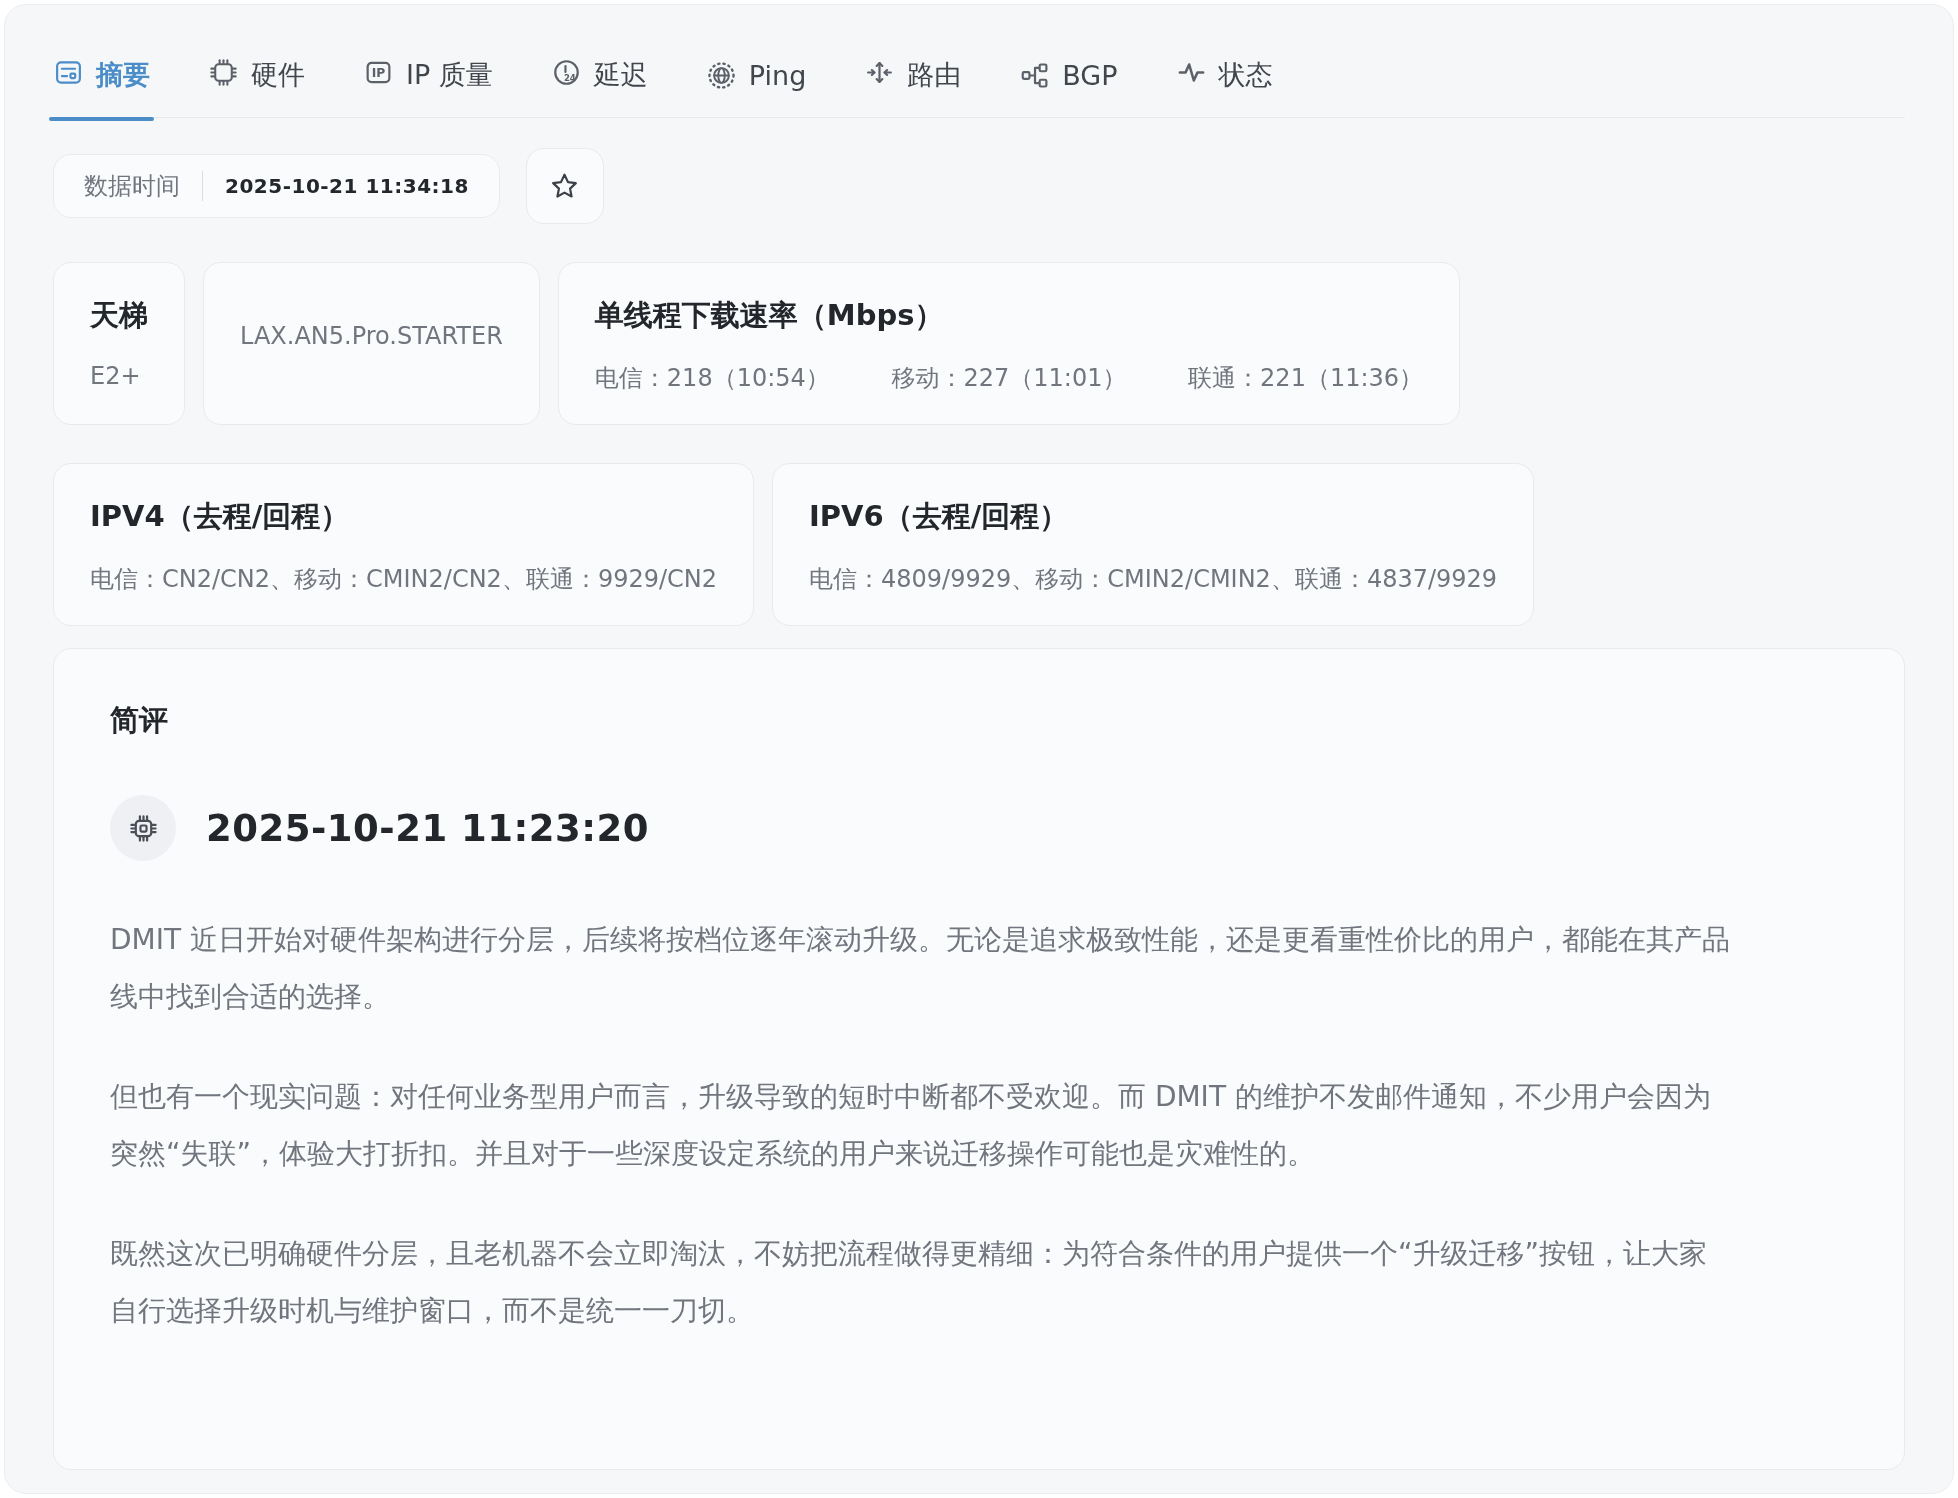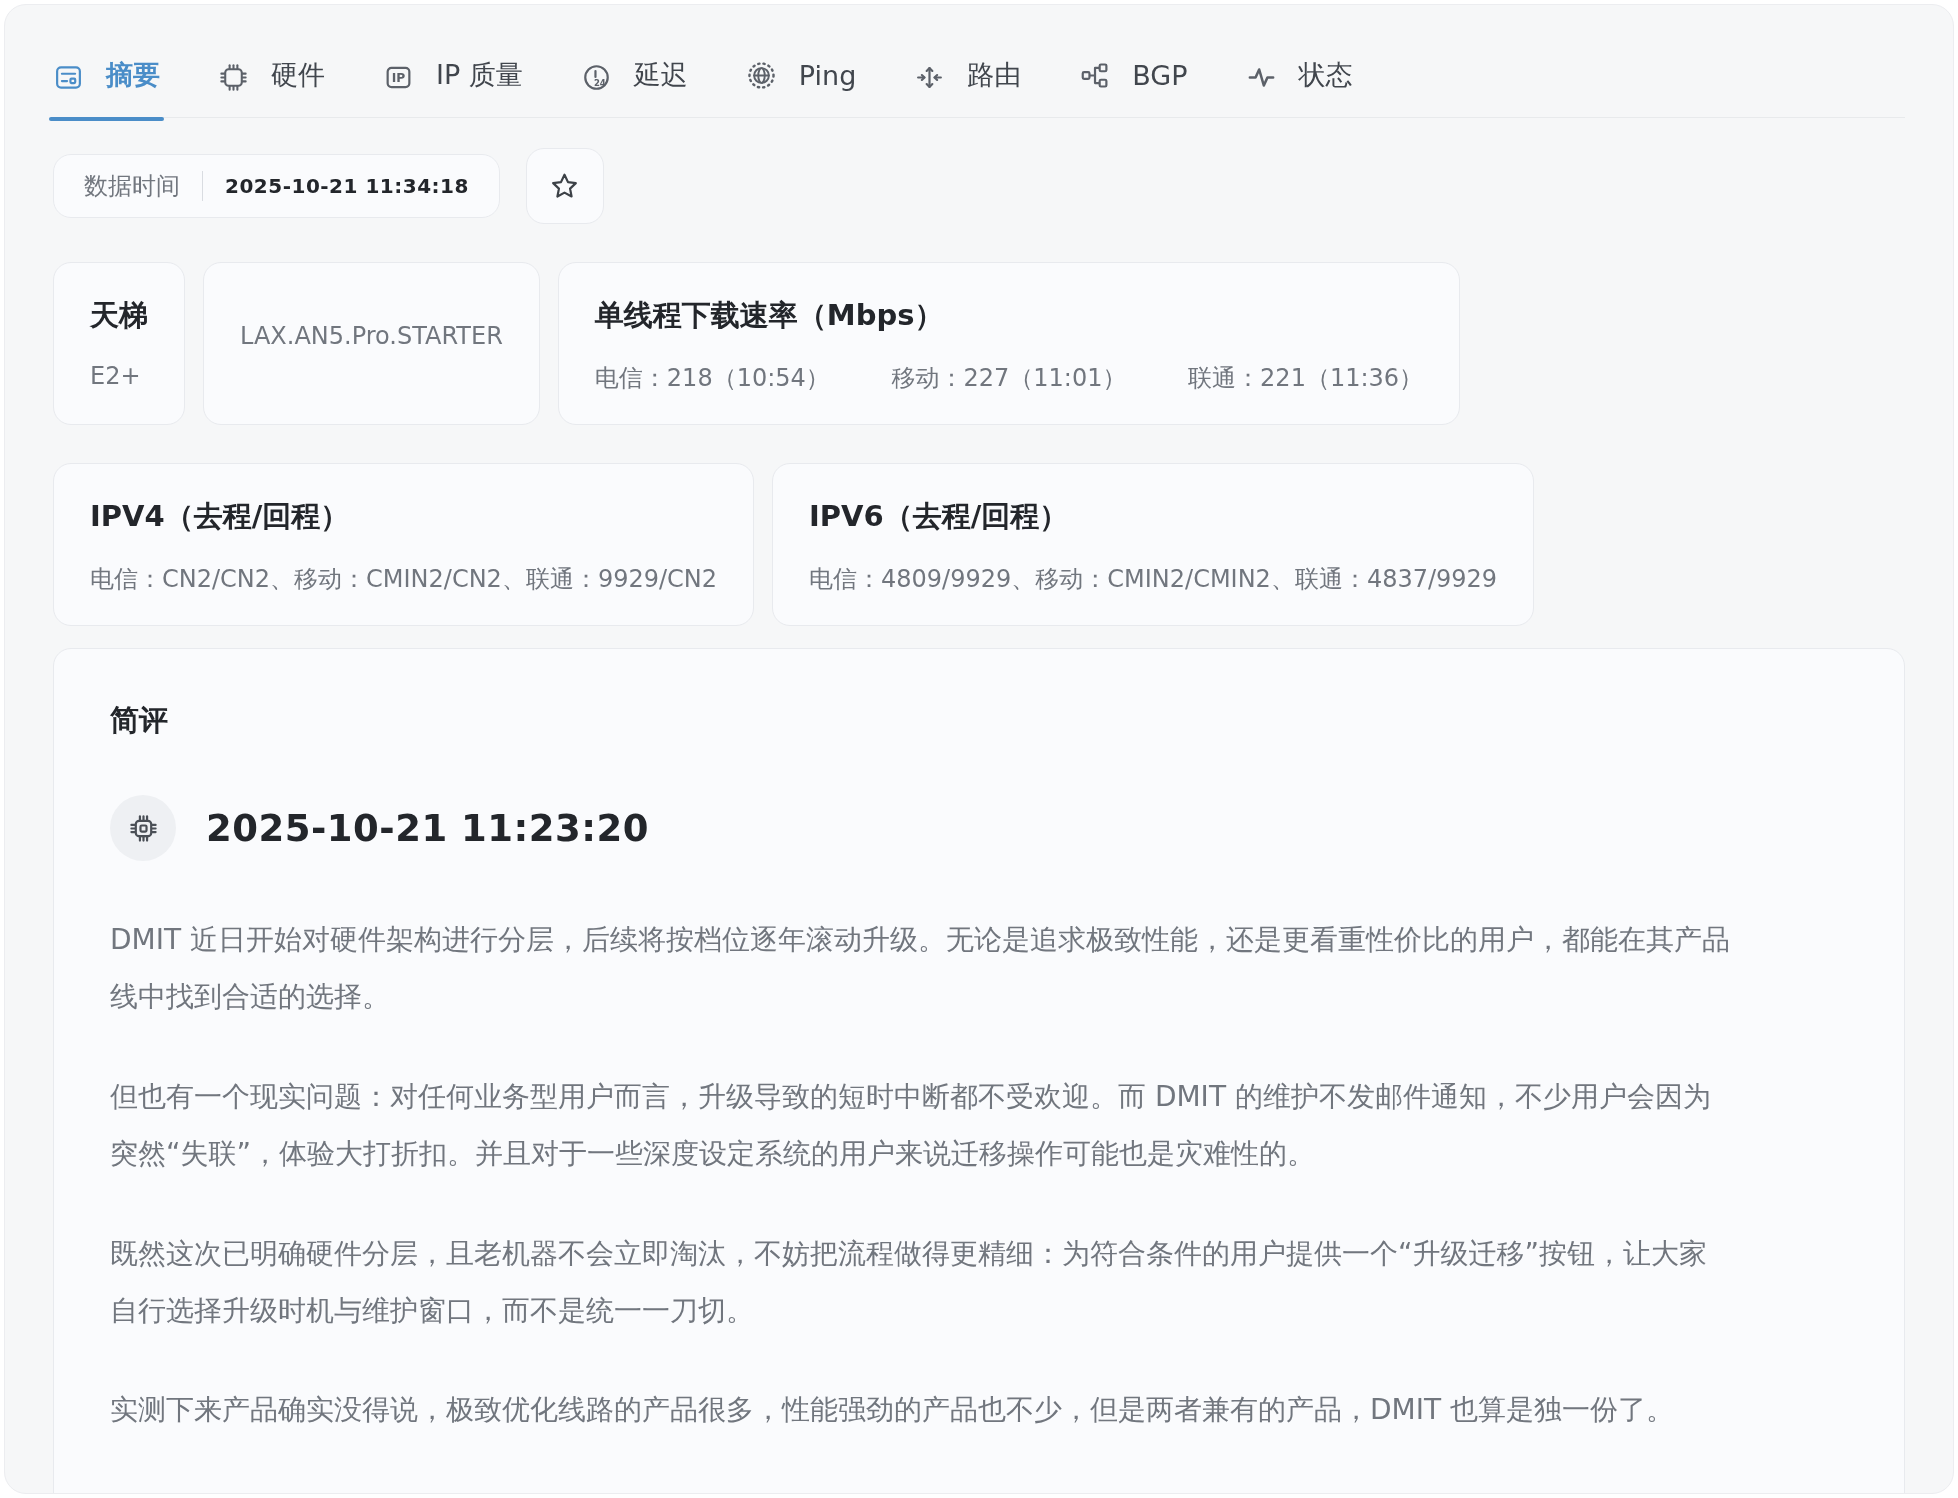--- a/index.html
+++ b/index.html
@@ -13,21 +13,21 @@
   }
   *{box-sizing:border-box;margin:0;padding:0;}
   html,body{width:1958px;height:1498px;background:#ffffff;
     font-family:"DejaVu Sans","Liberation Sans",sans-serif;}
   .frame{position:absolute;inset:4px;background:var(--page-bg);
     border:1px solid #ecedf0;border-radius:22px;padding:0 48px;overflow:hidden;}
 
   
   .tabbar{display:flex;align-items:center;gap:58px;margin-top:52px;
     border-bottom:1px solid #e8eaec;padding-bottom:24px;}
-  .tab{position:relative;display:flex;align-items:flex-end;gap:22px;
+  .tab{position:relative;display:flex;align-items:flex-start;gap:12px;
     font-size:27px;color:var(--tab-text);cursor:pointer;white-space:nowrap;}
   .tab .ticon{width:31px;height:31px;color:#5c6169;flex:0 0 auto;display:block;}
   .tab.active{color:var(--accent);font-weight:bold;}
   .tab.active .ticon{color:var(--accent);}
   .tab.active::after{content:"";position:absolute;left:-4px;right:-4px;bottom:-28px;
     height:4px;background:var(--accent);border-radius:2px;}
 
   
   .dt-row{display:flex;align-items:center;gap:26px;margin-top:30px;}
   .pill{display:inline-flex;align-items:center;height:64px;padding:0 30px;
@@ -218,17 +218,16 @@
             <line x1="18.4" y1="12" x2="20.8" y2="12"></line>
             <line x1="18.4" y1="14.6" x2="20.8" y2="14.6"></line>
         </svg>
       </div>
       <div class="review-time">2025-10-21 11:23:20</div>
     </div>
     <div class="review-body">
       <p>DMIT 近日开始对硬件架构进行分层，后续将按档位逐年滚动升级。无论是追求极致性能，还是更看重性价比的用户，都能在其产品线中找到合适的选择。</p>
       <p>但也有一个现实问题：对任何业务型用户而言，升级导致的短时中断都不受欢迎。而 DMIT 的维护不发邮件通知，不少用户会因为突然“失联”，体验大打折扣。并且对于一些深度设定系统的用户来说迁移操作可能也是灾难性的。</p>
       <p>既然这次已明确硬件分层，且老机器不会立即淘汰，不妨把流程做得更精细：为符合条件的用户提供一个“升级迁移”按钮，让大家自行选择升级时机与维护窗口，而不是统一一刀切。</p>
-      <p>实测下来产品确实没得说，极致优化线路的产品很多，性能强劲的产品也不少，但是两者兼有的产品，DMIT 也算是独一份了。</p>
     </div>
   </div>
 
 </div>
 
 </body></html>

